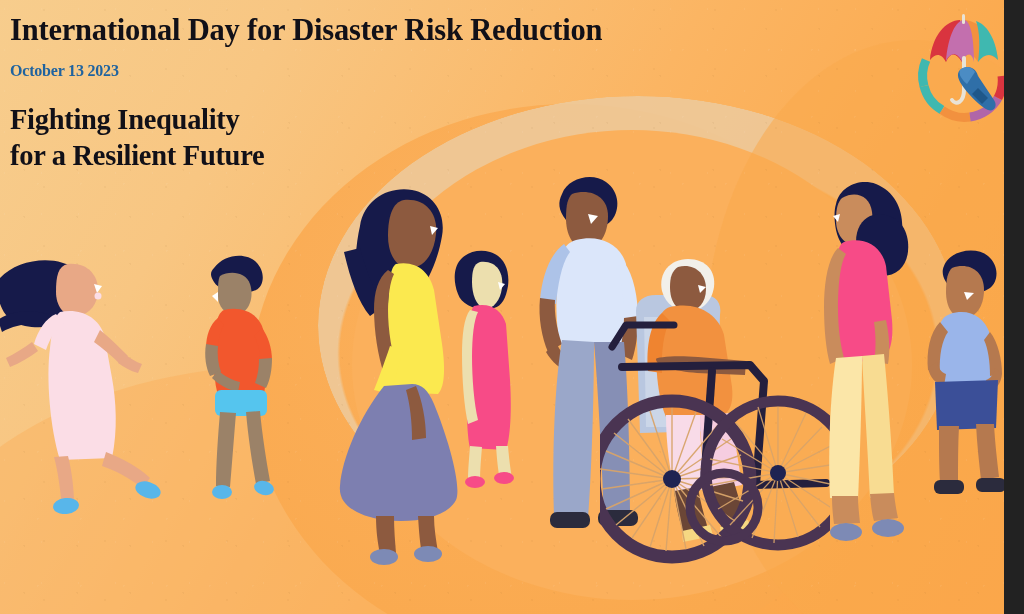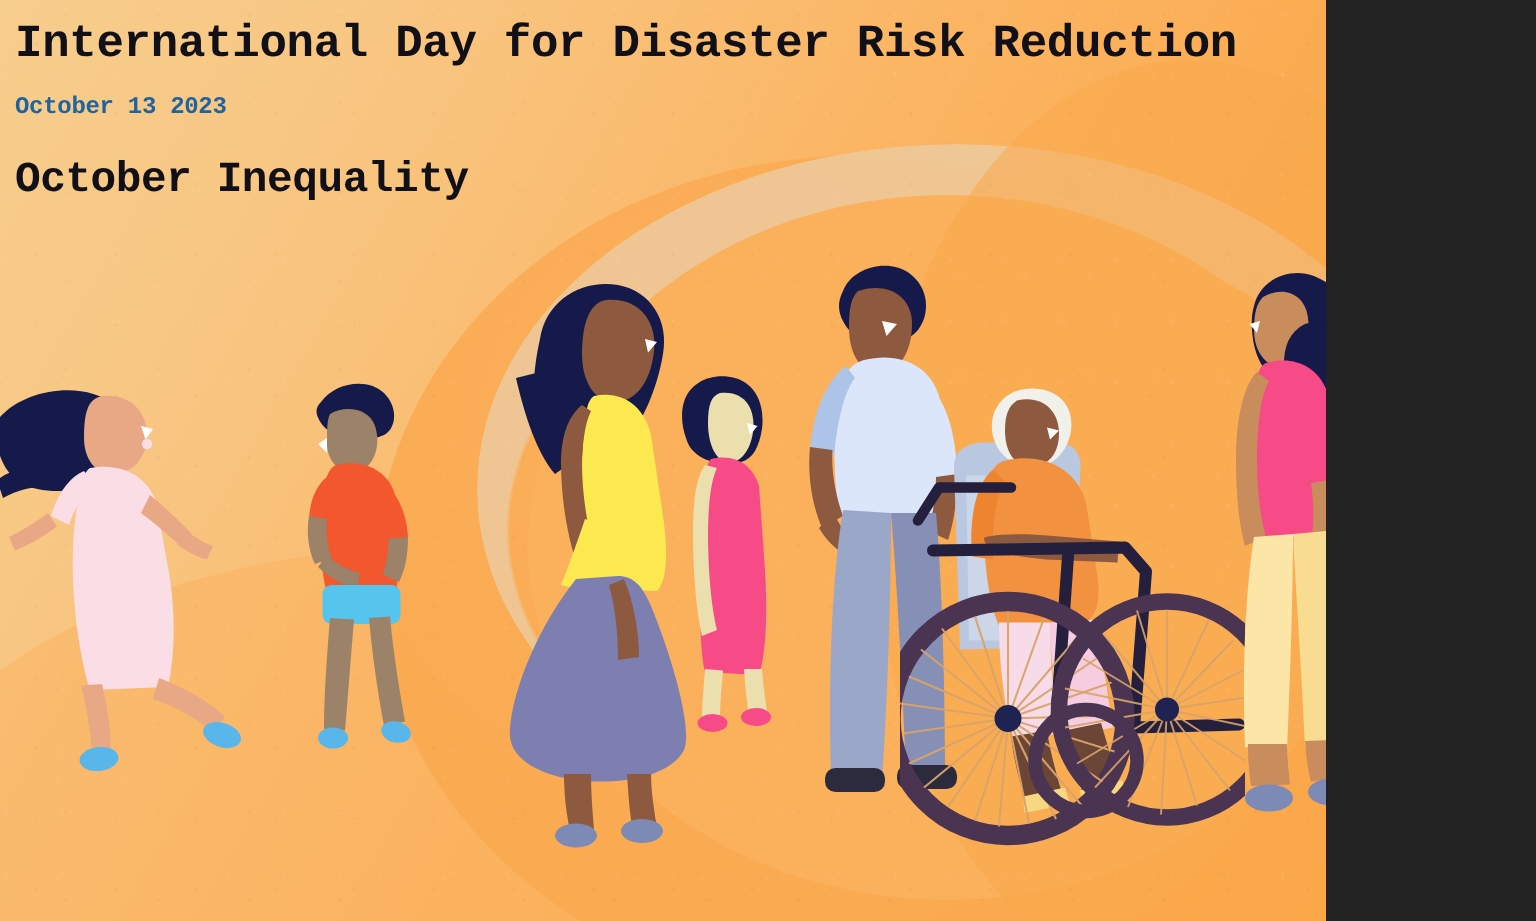--- a/index.html
+++ b/index.html
@@ -1,22 +1,22 @@
 <!DOCTYPE html>
 <html><head>
 <meta charset="utf-8">
 <title>International Day for Disaster Risk Reduction</title>
 <style>
   html,body{margin:0;padding:0;background:#222;}
   *{box-sizing:border-box;}
   #poster{
     position:relative;
-    width:884px;height:614px;
+    width:1004px;height:614px;
     overflow:hidden;
-    font-family:Liberation Mono, monospace;
+    font-family:Liberation Serif, serif;
     background:linear-gradient(120deg,#f7cd8d 0%,#f8c682 22%,#fbb563 52%,#fba94d 78%,#fca448 100%);
   }
   
   .bg-layer{position:absolute;inset:0;pointer-events:none;}
   .bg-oval-big{
     position:absolute;left:250px;top:104px;width:640px;height:560px;
     border-radius:50%;
     background:radial-gradient(ellipse at 40% 35%,#fbb05c 0%,#faa94e 70%,#f9a549 100%);
     opacity:.95;
   }
@@ -298,21 +298,22 @@
       <path d="M56 176 c1 20 3 38 5 56 l18 -3 c-2 -18 -4 -34 -5 -53 Z" fill="#b5794f"></path>
       <rect x="14" y="232" width="30" height="14" rx="6" fill="#2b2b3d"></rect>
       <rect x="56" y="230" width="30" height="14" rx="6" fill="#2b2b3d"></rect>
     </svg>
   </div>
 
   <div class="text-block">
     <h1 class="title">International Day for Disaster Risk Reduction</h1>
     <div class="date">October 13 2023</div>
     <div class="tagline">
-      <span>October Inequality</span>
+      <span>Fighting Inequality</span>
+      <span>for a Resilient Future</span>
     </div>
   </div>
 
 
   <div class="logo">
     <svg viewBox="0 0 104 112">
 
       <path d="M14 46 A38 38 0 0 0 12 72" stroke="#3fb8b0" stroke-width="9" fill="none" stroke-linecap="butt"></path>
       <path d="M12 72 A38 38 0 0 0 30 96" stroke="#3fb8b0" stroke-width="9" fill="none"></path>
       <path d="M30 96 A38 38 0 0 0 58 103" stroke="#f2913f" stroke-width="9" fill="none"></path>

